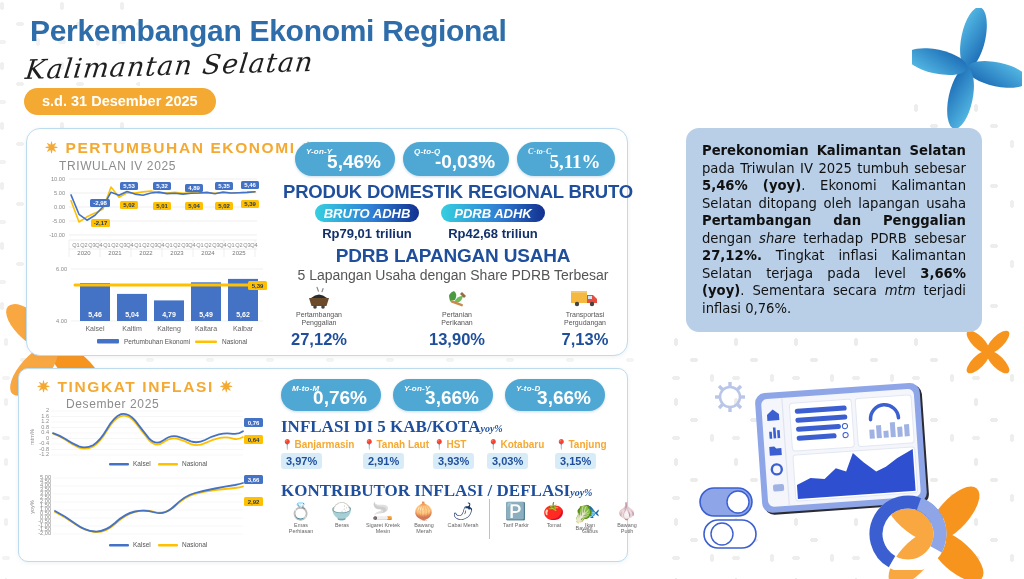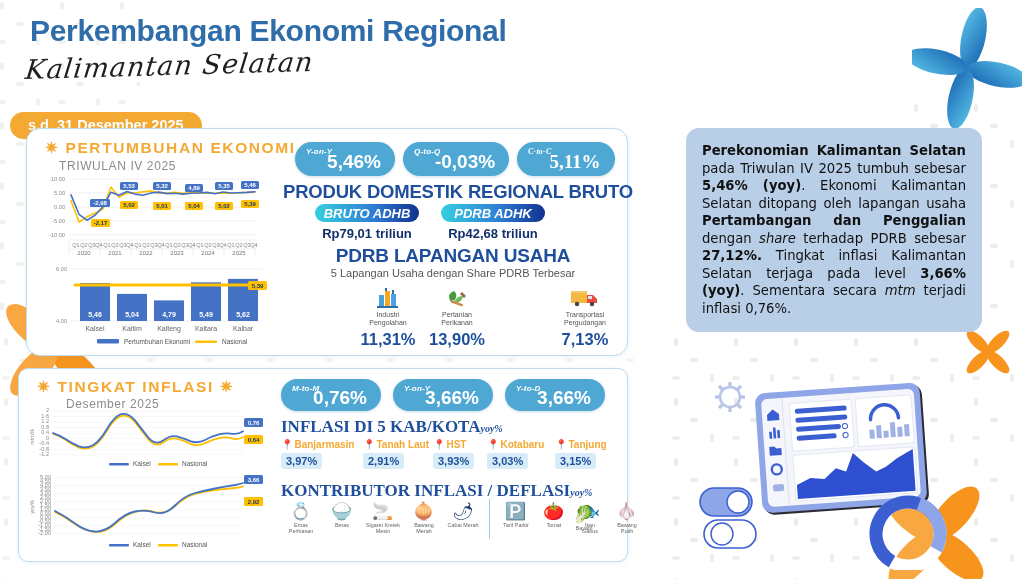--- a/index.html
+++ b/index.html
@@ -35,25 +35,24 @@
     white-space:nowrap;
   }
   .hdr-sub{
     position:absolute;left:26px;top:50px;
     font-family:"DejaVu Serif",serif;
     font-style:italic;font-size:27px;color:#1f1f1f;
     transform:skewX(-8deg) rotate(-1.6deg);
     letter-spacing:1px;white-space:nowrap;
   }
   .hdr-badge{
-    position:absolute;left:10px;top:88px;
+    position:absolute;left:24px;top:88px;
     background:#f4a932;color:#fff;border-radius:16px;
     padding:5px 18px 6px 18px;font-size:14.5px;font-weight:bold;
     white-space:nowrap;
-    margin-top:24px;
   }
 
   
   .flower{position:absolute;pointer-events:none;}
 
   
   .panel{
     position:absolute;background:#ffffff;
     border:1.4px solid #bcdcf0;border-radius:14px;
     box-shadow:0 1px 4px rgba(120,150,180,.13);
@@ -365,38 +364,38 @@
     <div class="gpill" style="left:288px;top:75px;width:104px;height:18px;">
       <span>BRUTO ADHB</span>
     </div>
     <div class="gpill" style="left:414px;top:75px;width:104px;height:18px;">
       <span>PDRB ADHK</span>
     </div>
     <div class="gval" style="left:288px;top:97px;width:104px;text-align:center;">Rp79,01 triliun</div>
     <div class="gval" style="left:414px;top:97px;width:104px;text-align:center;">Rp42,68 triliun</div>
 
     <div class="pdrb-h" style="left:256px;top:116px;width:340px;text-align:center;font-size:19px;">PDRB LAPANGAN USAHA</div>
-    <div style="position:absolute;left:256px;top:138px;width:340px;text-align:center;font-size:11px;color:#555;">5 Lapangan Usaha dengan Share PDRB Terbesar</div>
-
-
-    <div class="lu-item" style="left:325px;top:150px;">
+    <div style="position:absolute;left:256px;top:138px;width:340px;text-align:center;font-size:14px;color:#555;">5 Lapangan Usaha dengan Share PDRB Terbesar</div>
+
+    <div class="lu-item" style="left:256px;top:150px;">
       <div class="lu-ico">
         <svg width="30" height="24" viewBox="0 0 30 24">
-          <rect x="6" y="10" width="5" height="12" fill="#4aa3df"></rect>
-          <rect x="12" y="6" width="5" height="16" fill="#f5a623"></rect>
-          <rect x="18" y="9" width="5" height="13" fill="#4aa3df"></rect>
-          <rect x="12" y="3" width="2" height="3" fill="#2e6da9"></rect>
-          <rect x="19" y="5" width="2" height="4" fill="#2e6da9"></rect>
-          <rect x="4" y="21" width="21" height="2" fill="#2e6da9"></rect>
+          <path d="M5 13 h20 l-2.5 8 h-15 z" fill="#6b4b2a"></path>
+          <path d="M7 13 q8 -7 16 0 z" fill="#2b2b2b"></path>
+          <circle cx="11" cy="22" r="1.8" fill="#444"></circle>
+            <circle cx="19" cy="22" r="1.8" fill="#444"></circle>
+          <rect x="13" y="2" width="1.2" height="5" fill="#888" transform="rotate(-20 13 4)"></rect>
+          <rect x="18" y="3" width="1.2" height="4" fill="#888" transform="rotate(20 18 5)"></rect>
         </svg>
       </div>
-      <div class="lu-name">Industri
-Pengolahan</div>
-      <div class="lu-val">11,31%</div>
-    </div>
+      <div class="lu-name">Pertambangan
+Penggalian</div>
+      <div class="lu-val">27,12%</div>
+    </div>
+
 
     <div class="lu-item" style="left:394px;top:150px;">
       <div class="lu-ico">
         <svg width="30" height="24" viewBox="0 0 30 24">
           <path d="M8 16 q-3 -8 4 -10 q4 3 1 9 z" fill="#4a9b3f"></path>
           <path d="M12 17 q4 -7 9 -6 q-1 6 -7 7 z" fill="#6cbf59"></path>
           <rect x="9" y="15" width="13" height="2.4" rx="1" fill="#c98a4b" transform="rotate(20 9 15)"></rect>
           <path d="M20 7 l4 4 l-2 2 l-4 -4 z" fill="#9a6b3e"></path>
         </svg>
       </div>

